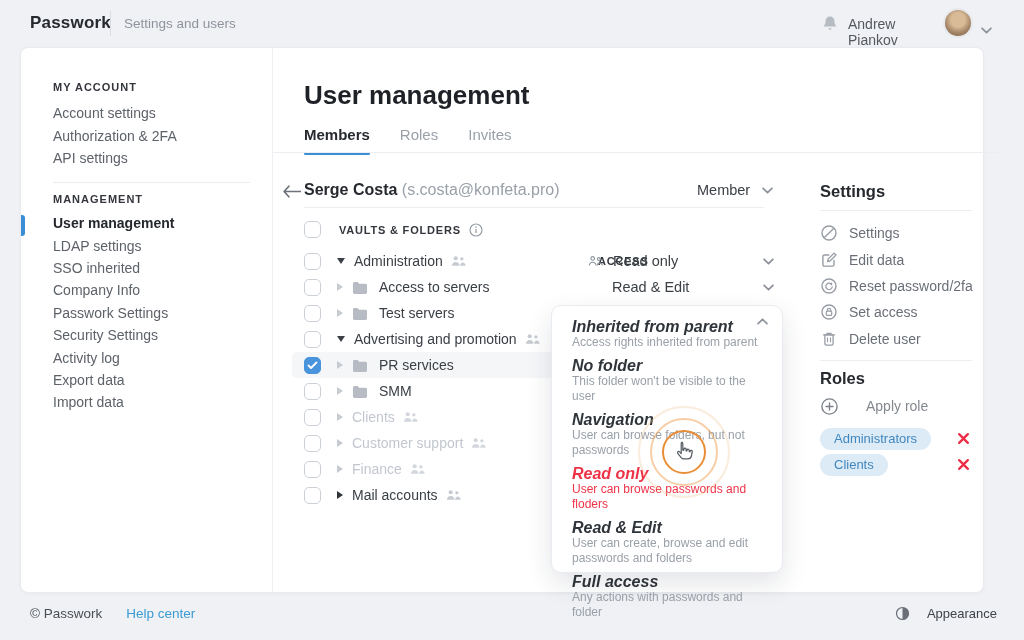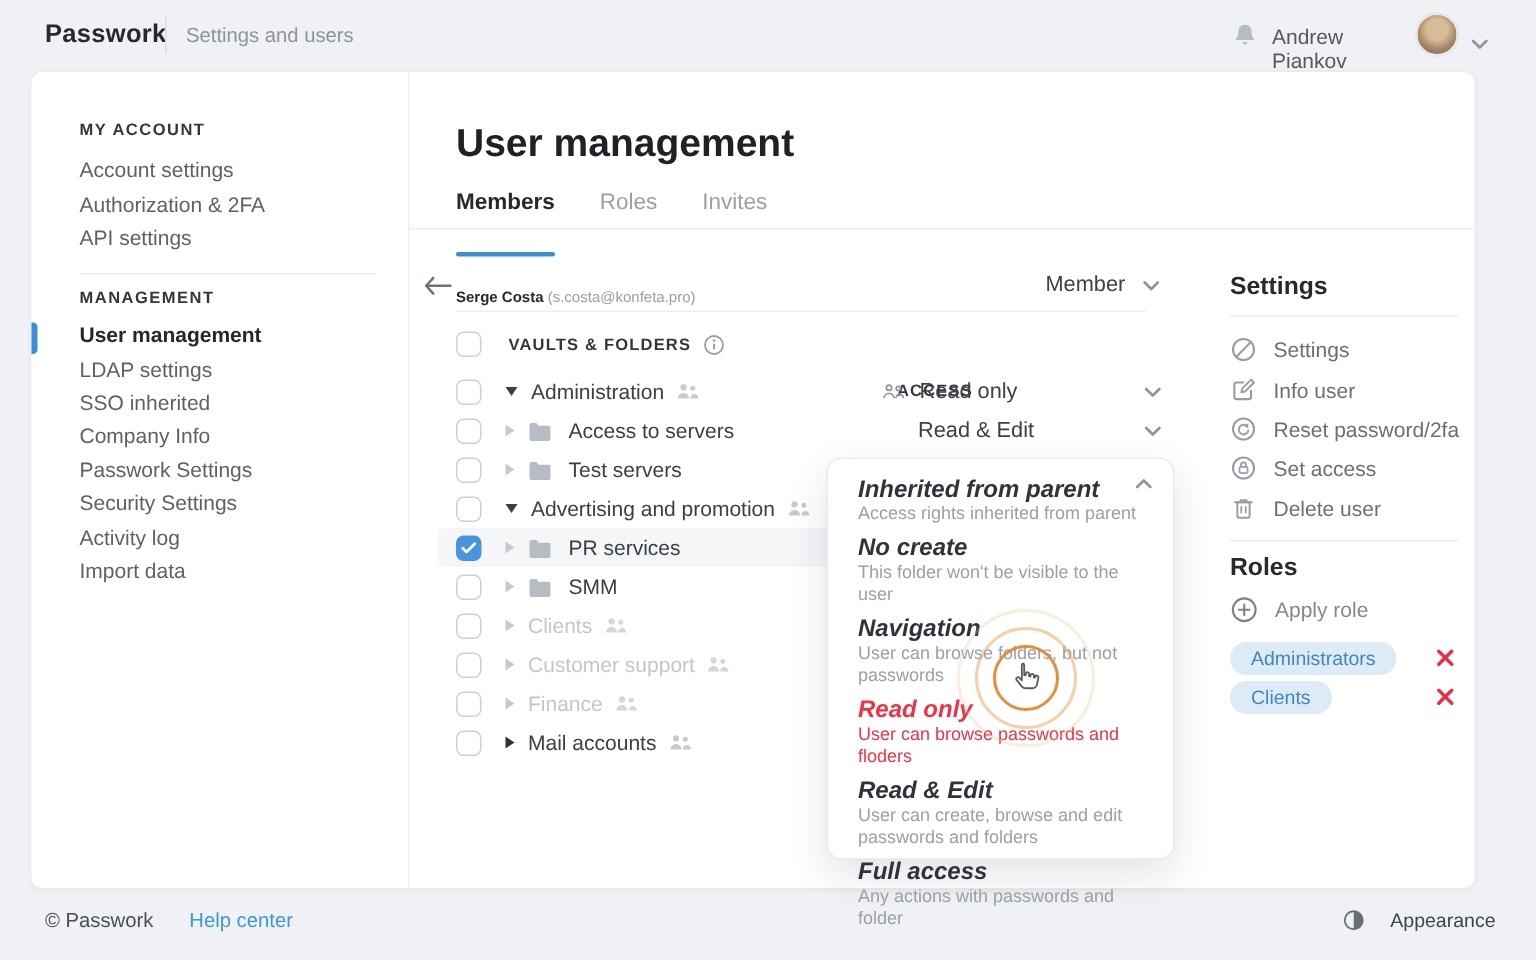--- a/index.html
+++ b/index.html
@@ -28,28 +28,28 @@
   .side-sec-title { position: absolute; left: 53px; font-size: 11px; font-weight: 700; letter-spacing: 1px; color: #33363c; }
   .side-group { position: absolute; left: 53px; display: flex; flex-direction: column; }
   .side-item { height: 22.4px; display: flex; align-items: center; font-size: 14px; color: #5d6269; cursor: pointer; white-space: nowrap; }
   .side-item.active { font-weight: 700; color: #24272c; }
   .active-bar { position: absolute; left: 21px; top: 215px; width: 4px; height: 21px; background: #3a8ed6; border-radius: 0 3px 3px 0; }
   .side-divider { position: absolute; left: 53px; top: 182px; width: 197px; height: 1px; background: #eaecef; }
 
   
   .page-title { position: absolute; left: 304px; top: 80px; font-size: 26px; font-weight: 700; color: #1e2126; }
   .tabs { position: absolute; left: 304px; top: 126px; display: flex; gap: 30px; }
-  .tab { position: relative; font-size: 15px; color: #9aa0a8; padding-bottom: 28px; cursor: pointer; }
+  .tab { position: relative; font-size: 15px; color: #9aa0a8; padding-bottom: 12px; cursor: pointer; }
   .tab.active { color: #26292e; font-weight: 700; }
   .tab.active::after { content: ""; position: absolute; left: 0; bottom: 0; width: 100%; height: 3px; background: #3a8ed6; border-radius: 2px; }
   .header-divider { position: absolute; left: 273px; top: 152px; width: 731px; height: 1px; background: #eceef1; }
 
   
   .back-arrow { position: absolute; left: 282px; top: 184px; color: #6d727a; cursor: pointer; }
-  .member-line { position: absolute; left: 304px; top: 193px; font-size: 10px; white-space: nowrap; }
+  .member-line { position: absolute; left: 304px; top: 181px; font-size: 16px; white-space: nowrap; }
   .member-name { font-weight: 700; color: #26292e; }
   .member-email { color: #9aa0a8; }
   .role-select { position: absolute; left: 697px; top: 182px; display: flex; align-items: center; gap: 12px; cursor: pointer; }
   .role-select .lbl { font-size: 14.5px; color: #3c4147; }
   .member-divider { position: absolute; left: 304px; top: 207px; width: 460px; height: 1px; background: #eceef1; }
 
   
   .cb { width: 17px; height: 17px; border: 1.5px solid #cbd0d7; border-radius: 5px; background: #fff; flex: none; cursor: pointer; }
   .cb.checked { background: #4a94dd; border-color: #4a94dd; display: flex; align-items: center; justify-content: center; }
   .cols-header { position: absolute; left: 304px; top: 221px; display: flex; align-items: center; }
@@ -100,21 +100,21 @@
   .hand { position: absolute; left: 673px; top: 440px; }
 
   
   .panel-title { position: absolute; left: 820px; font-size: 16.5px; font-weight: 700; color: #26292e; }
   .panel-divider { position: absolute; left: 820px; width: 152px; height: 1px; background: #eceef1; }
   .actions { position: absolute; left: 820px; top: 220px; width: 152px; }
   .action { height: 26.4px; display: flex; align-items: center; gap: 11px; color: #80858d; cursor: pointer; }
   .action .ic { display: flex; color: #989da5; flex: none; }
   .action .al { font-size: 14px; color: #6a6f77; white-space: nowrap; }
   .apply-role { position: absolute; left: 820px; top: 394px; height: 24px; display: flex; align-items: center; gap: 11px; cursor: pointer; }
-  .apply-role .al { font-size: 14px; color: #84898f; }
+  .apply-role .al { font-size: 14px; color: #84898f; margin-left: 16px; }
   .apply-role .ic { color: #7d828a; display: flex; }
   .pill-row { position: absolute; left: 820px; width: 152px; height: 33px; display: flex; align-items: center; }
   .pill { background: #dcebf6; color: #4187bf; font-size: 13px; padding: 3px 14px 4px; border-radius: 12px; cursor: pointer; }
   .pill-x { position: absolute; right: 2px; color: #ee2b44; display: flex; cursor: pointer; }
 
   
   .footer-left { position: absolute; left: 30px; top: 606px; display: flex; align-items: center; gap: 24px; }
   .copyright { font-size: 13.5px; color: #4a4e55; }
   .help-link { font-size: 13.5px; color: #3a9bd5; cursor: pointer; }
   .footer-right { position: absolute; right: 27px; top: 606px; display: flex; align-items: center; gap: 17px; cursor: pointer; }
@@ -158,20 +158,21 @@
   <div class="side-sec-title" style="top:193px">MANAGEMENT</div>
   <div class="active-bar"></div>
   <div class="side-group" style="top:212px">
     <div class="side-item active">User management</div>
     <div class="side-item">LDAP settings</div>
     <div class="side-item">SSO inherited</div>
     <div class="side-item">Company Info</div>
     <div class="side-item">Passwork Settings</div>
     <div class="side-item">Security Settings</div>
     <div class="side-item">Activity log</div>
+    <div class="side-item">Export data</div>
     <div class="side-item">Import data</div>
   </div>
 
   <div class="page-title">User management</div>
   <div class="tabs">
     <div class="tab active">Members</div>
     <div class="tab">Roles</div>
     <div class="tab">Invites</div>
   </div>
   <div class="header-divider"></div>
@@ -374,21 +375,21 @@
 
   <div class="popup">
     <div class="chev-up"><svg width="11" height="7" viewBox="0 0 10 6">
           <path d="M1 1l4 4 4-4" fill="none" stroke="currentColor" stroke-width="1.6" stroke-linecap="round" stroke-linejoin="round"></path>
         </svg></div>
     <div class="opt">
       <div class="t">Inherited from parent</div>
       <div class="d">Access rights inherited from parent</div>
     </div>
     <div class="opt">
-      <div class="t">No create</div>
+      <div class="t">No folder</div>
       <div class="d">This folder won't be visible to the user</div>
     </div>
     <div class="opt">
       <div class="t">Navigation</div>
       <div class="d">User can browse folders, but not passwords</div>
     </div>
     <div class="opt danger">
       <div class="t">Read only</div>
       <div class="d">User can browse passwords and floders</div>
     </div>
@@ -425,21 +426,21 @@
         </span>
       <span class="al">Settings</span>
     </div>
     <div class="action">
       <span class="ic">
           <svg width="18" height="18" viewBox="0 0 18 18">
             <path d="M14 9.5v4.2c0 .8-.6 1.4-1.4 1.4H4.3c-.8 0-1.4-.6-1.4-1.4V5.4C2.9 4.6 3.5 4 4.3 4h4.5" fill="none" stroke="currentColor" stroke-width="1.4" stroke-linecap="round"></path>
             <path d="M7.6 10.5l.5-2.4 6-6 1.9 1.9-6 6z" fill="none" stroke="currentColor" stroke-width="1.3" stroke-linejoin="round"></path>
           </svg>
         </span>
-      <span class="al">Info user</span>
+      <span class="al">Edit data</span>
     </div>
     <div class="action">
       <span class="ic">
           <svg width="18" height="18" viewBox="0 0 18 18">
             <circle cx="9" cy="9" r="7" fill="none" stroke="currentColor" stroke-width="1.4"></circle>
             <path d="M11.7 7.6A3.2 3.2 0 1 0 12.2 10" fill="none" stroke="currentColor" stroke-width="1.3" stroke-linecap="round"></path>
             <path d="M12.2 5.2l-.2 2.7-2.6-.9z" fill="currentColor"></path>
           </svg>
         </span>
       <span class="al">Reset password/2fa</span>

